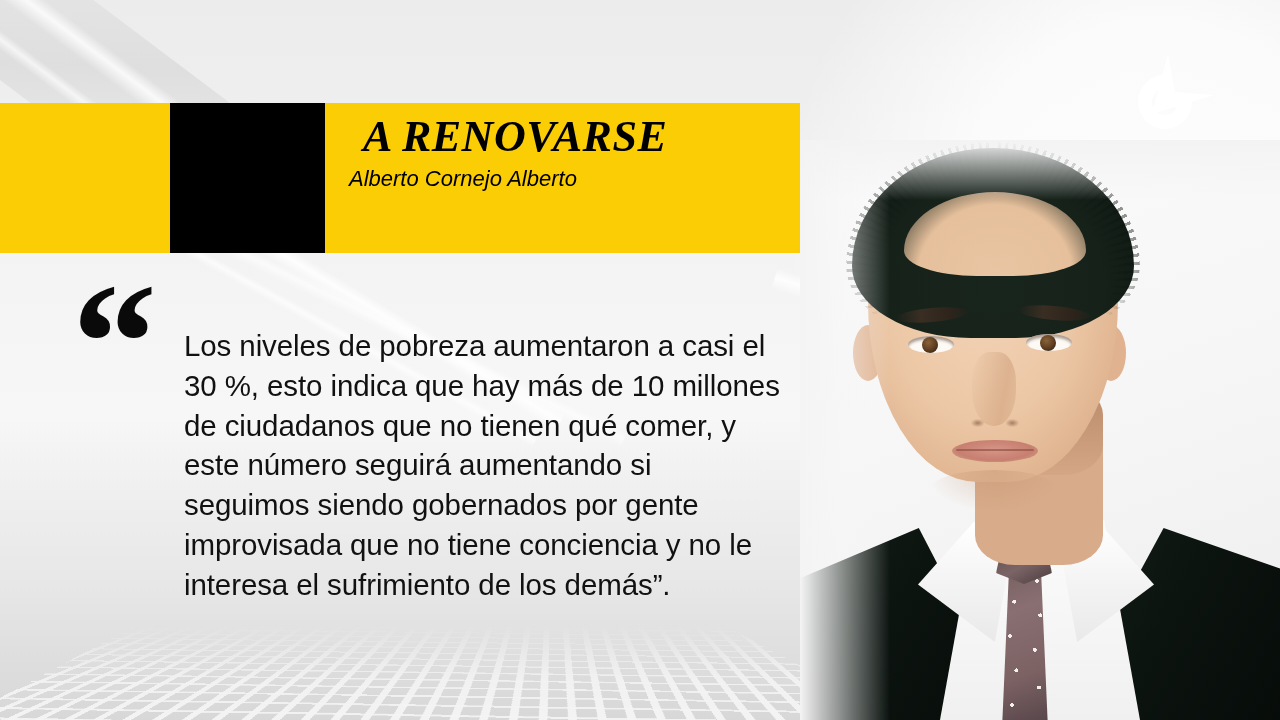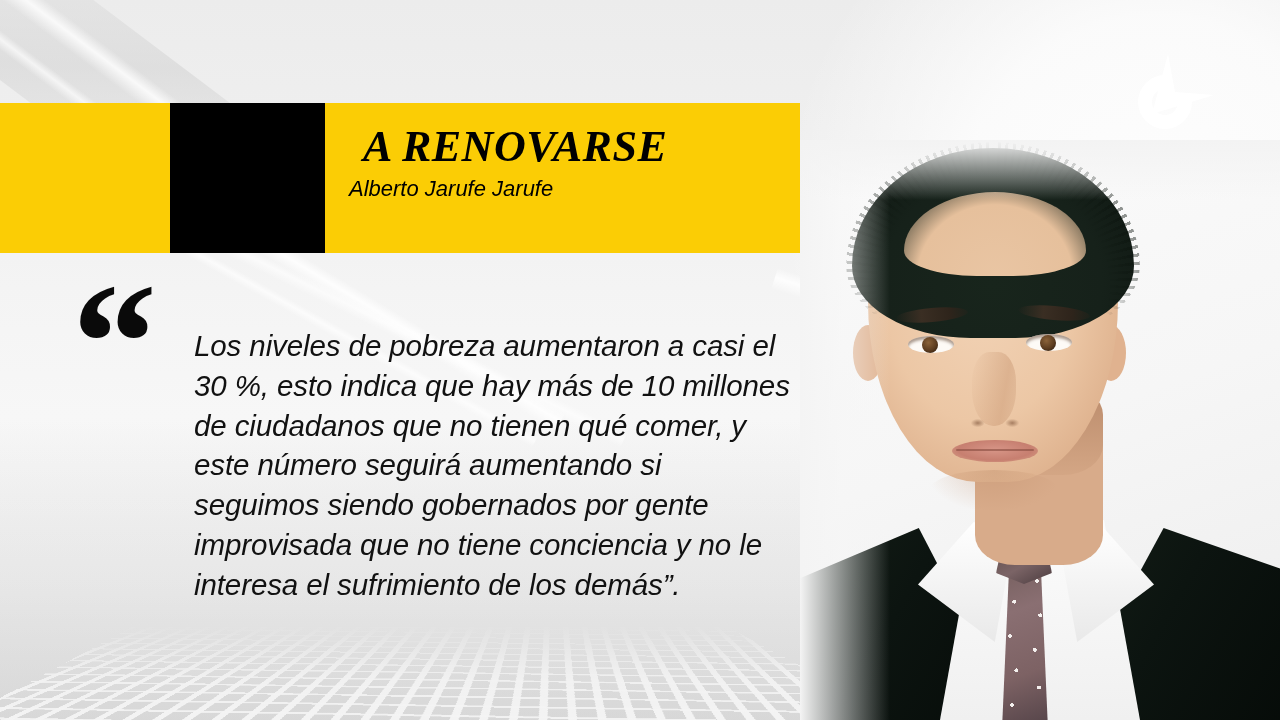--- a/index.html
+++ b/index.html
@@ -265,21 +265,21 @@
     position: absolute;
     left: 170px;
     top: 0;
     width: 155px;
     height: 150px;
     background: #000000;
   }
   .banner-text {
     position: absolute;
     left: 345px;
-    top: 12px;
+    top: 2px;
     width: 455px;
     height: 150px;
     display: flex;
     flex-direction: column;
     justify-content: flex-start;
     padding-top: 10px;
     box-sizing: border-box;
   }
   .banner-title {
     font-family: "Liberation Serif", "DejaVu Serif", serif;
@@ -310,25 +310,24 @@
     top: 258px;
     font-family: "Liberation Serif", "DejaVu Serif", serif;
     font-weight: 700;
     font-size: 170px;
     line-height: 1;
     color: #0a0a0a;
     user-select: none;
   }
   .quote-body {
     position: absolute;
-    left: 194px;
+    left: 184px;
     top: 326px;
     width: 600px;
     font-family: "Liberation Sans", sans-serif;
-    font-style: italic;
     font-weight: 400;
     font-size: 29.5px;
     line-height: 1.35;
     color: #111111;
     letter-spacing: -0.1px;
   }
 
   
   .logo {
     position: absolute;
@@ -396,20 +395,20 @@
     <svg viewBox="0 0 112 100" aria-hidden="true">
       <path d="M57 23 A27 27 0 1 0 84 50 L70 50 A13 13 0 1 1 57 37 Z" fill="#FFFFFF"></path>
       <path d="M60 2 L67 40 L106 43 L44 62 Z" fill="#FFFFFF"></path>
     </svg>
   </div>
 
   <div class="banner">
     <div class="banner-black"></div>
     <div class="banner-text">
       <div class="banner-title">A RENOVARSE</div>
-      <div class="banner-sub">Alberto Jarufe Jarufe</div>
+      <div class="banner-sub">Alberto Cornejo Alberto</div>
     </div>
   </div>
 
   <div class="quote-mark">“</div>
   <div class="quote-body">Los niveles de pobreza aumentaron a casi el 30 %, esto indica que hay más de 10 millones de ciudadanos que no tienen qué comer, y este número seguirá aumentando si seguimos siendo gobernados por gente improvisada que no tiene conciencia y no le interesa el sufrimiento de los demás”.</div>
 
 </div>
 
 </body></html>

